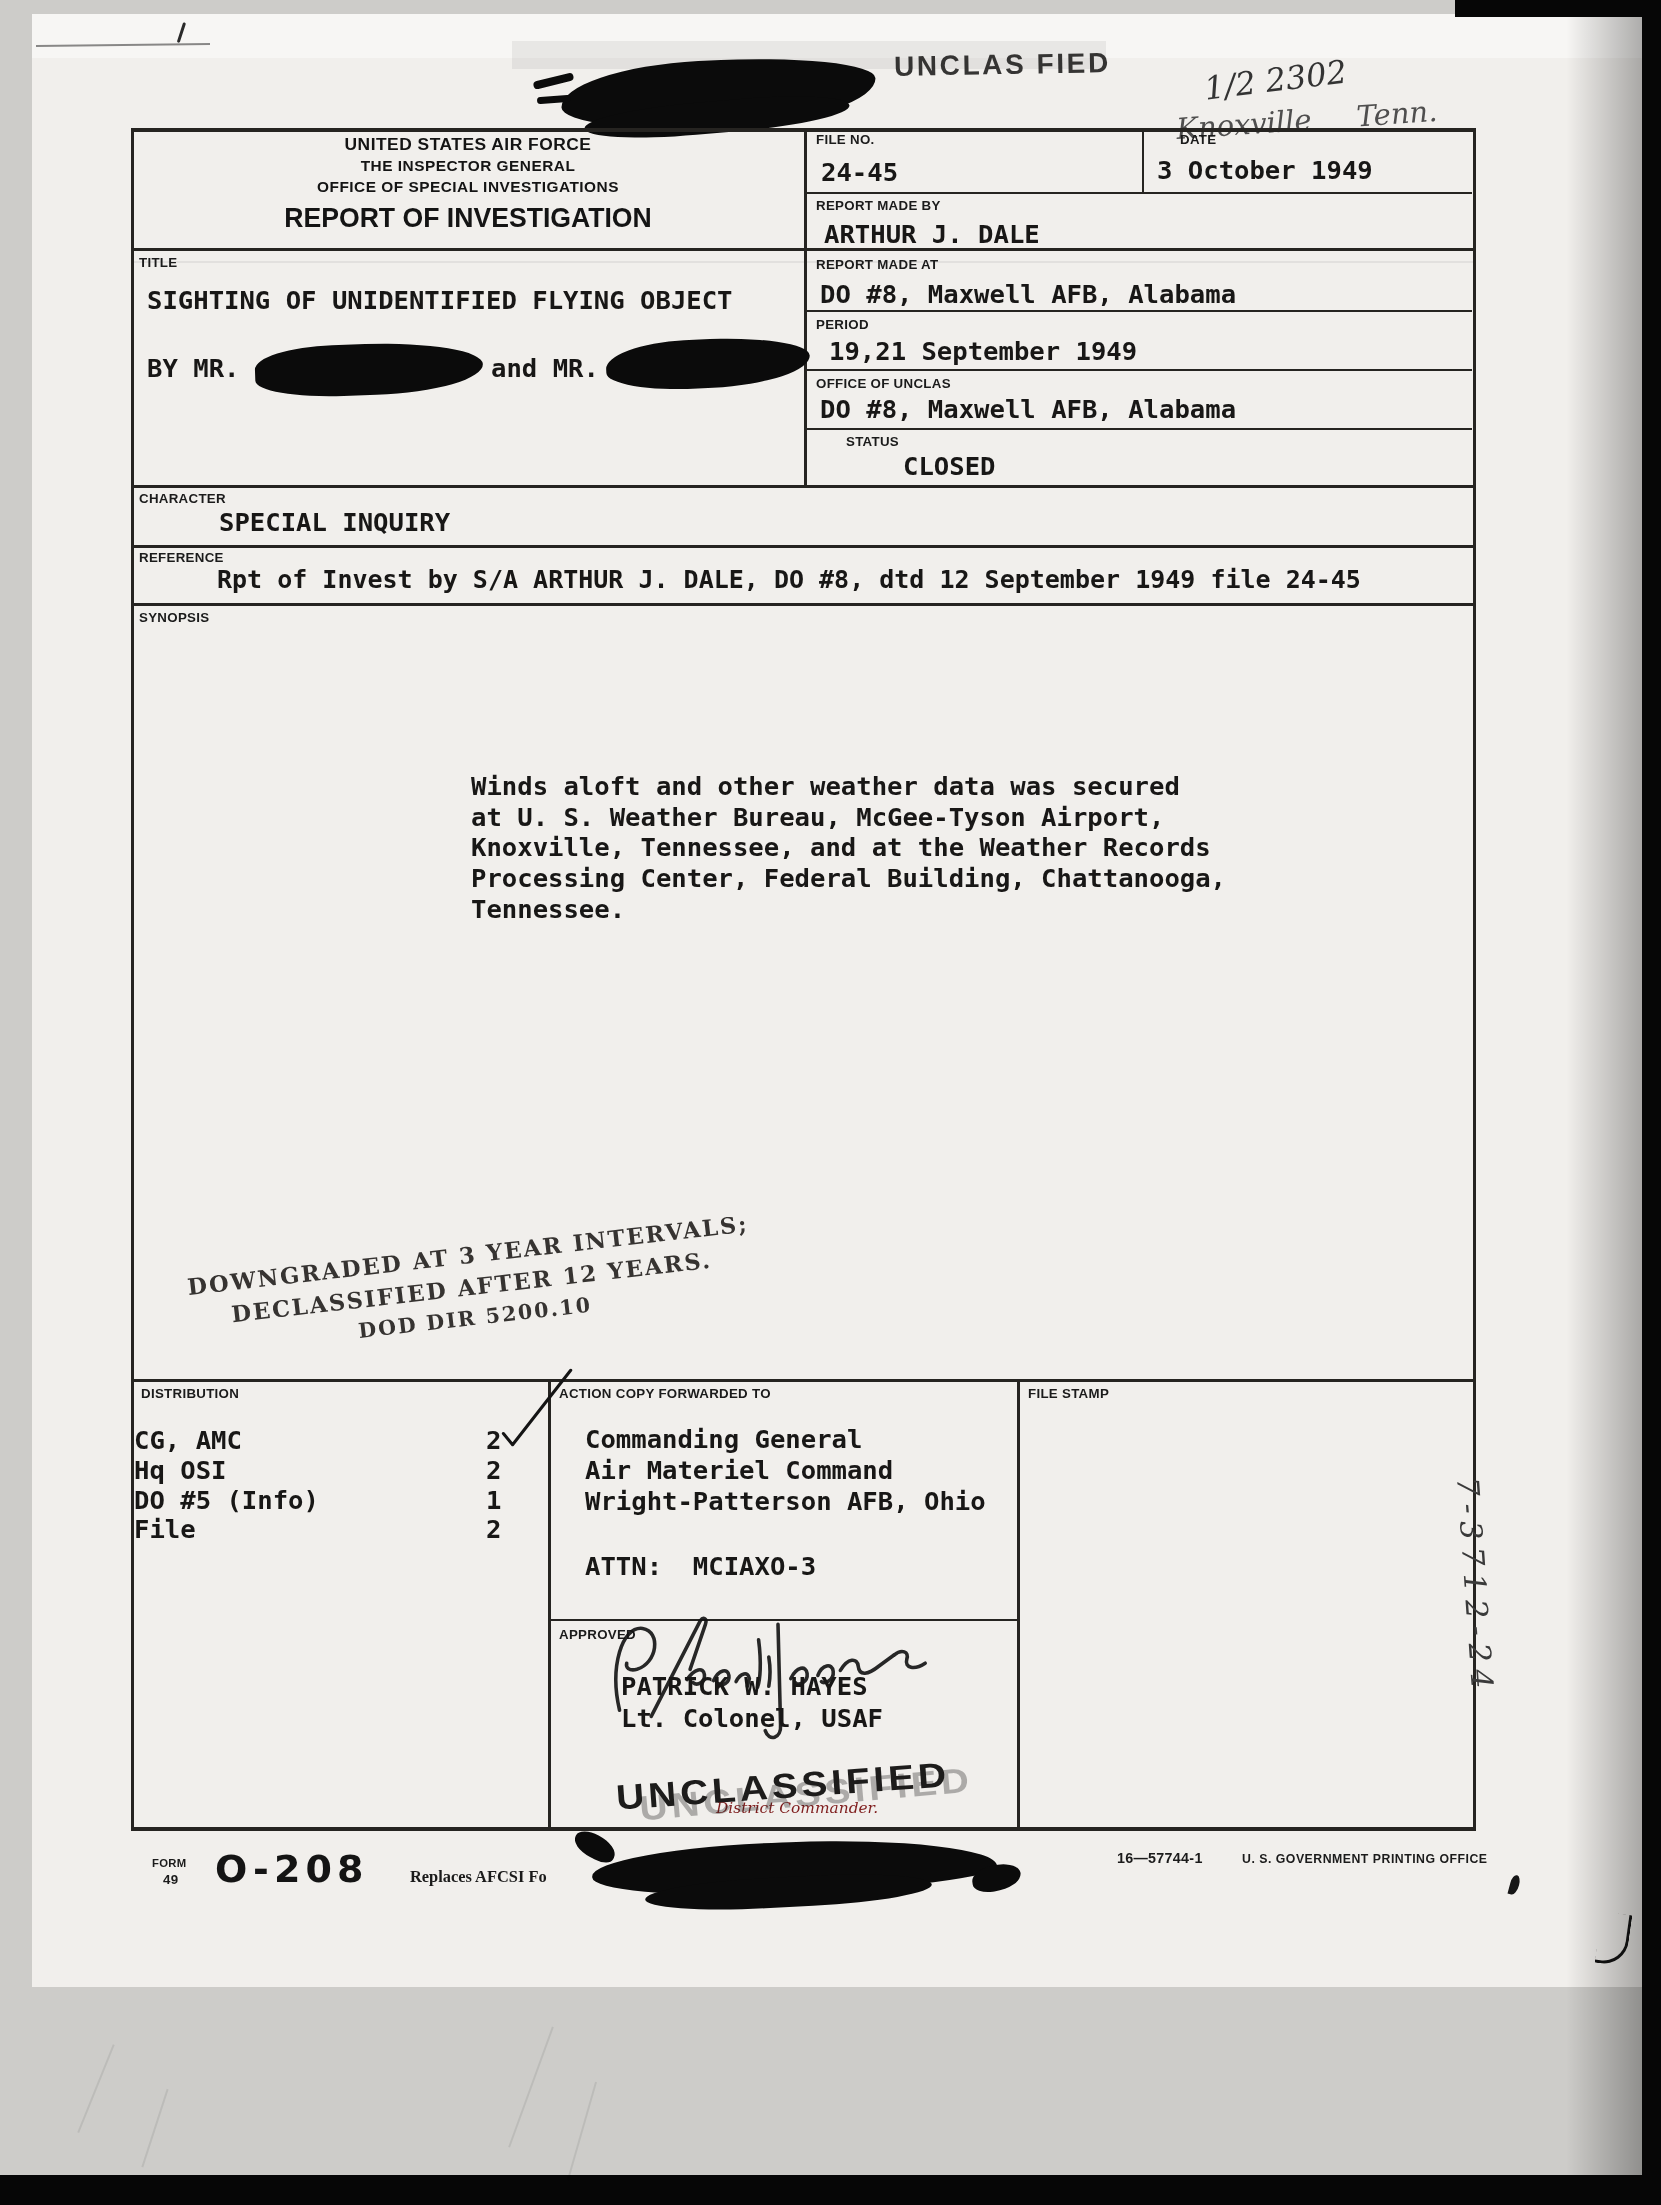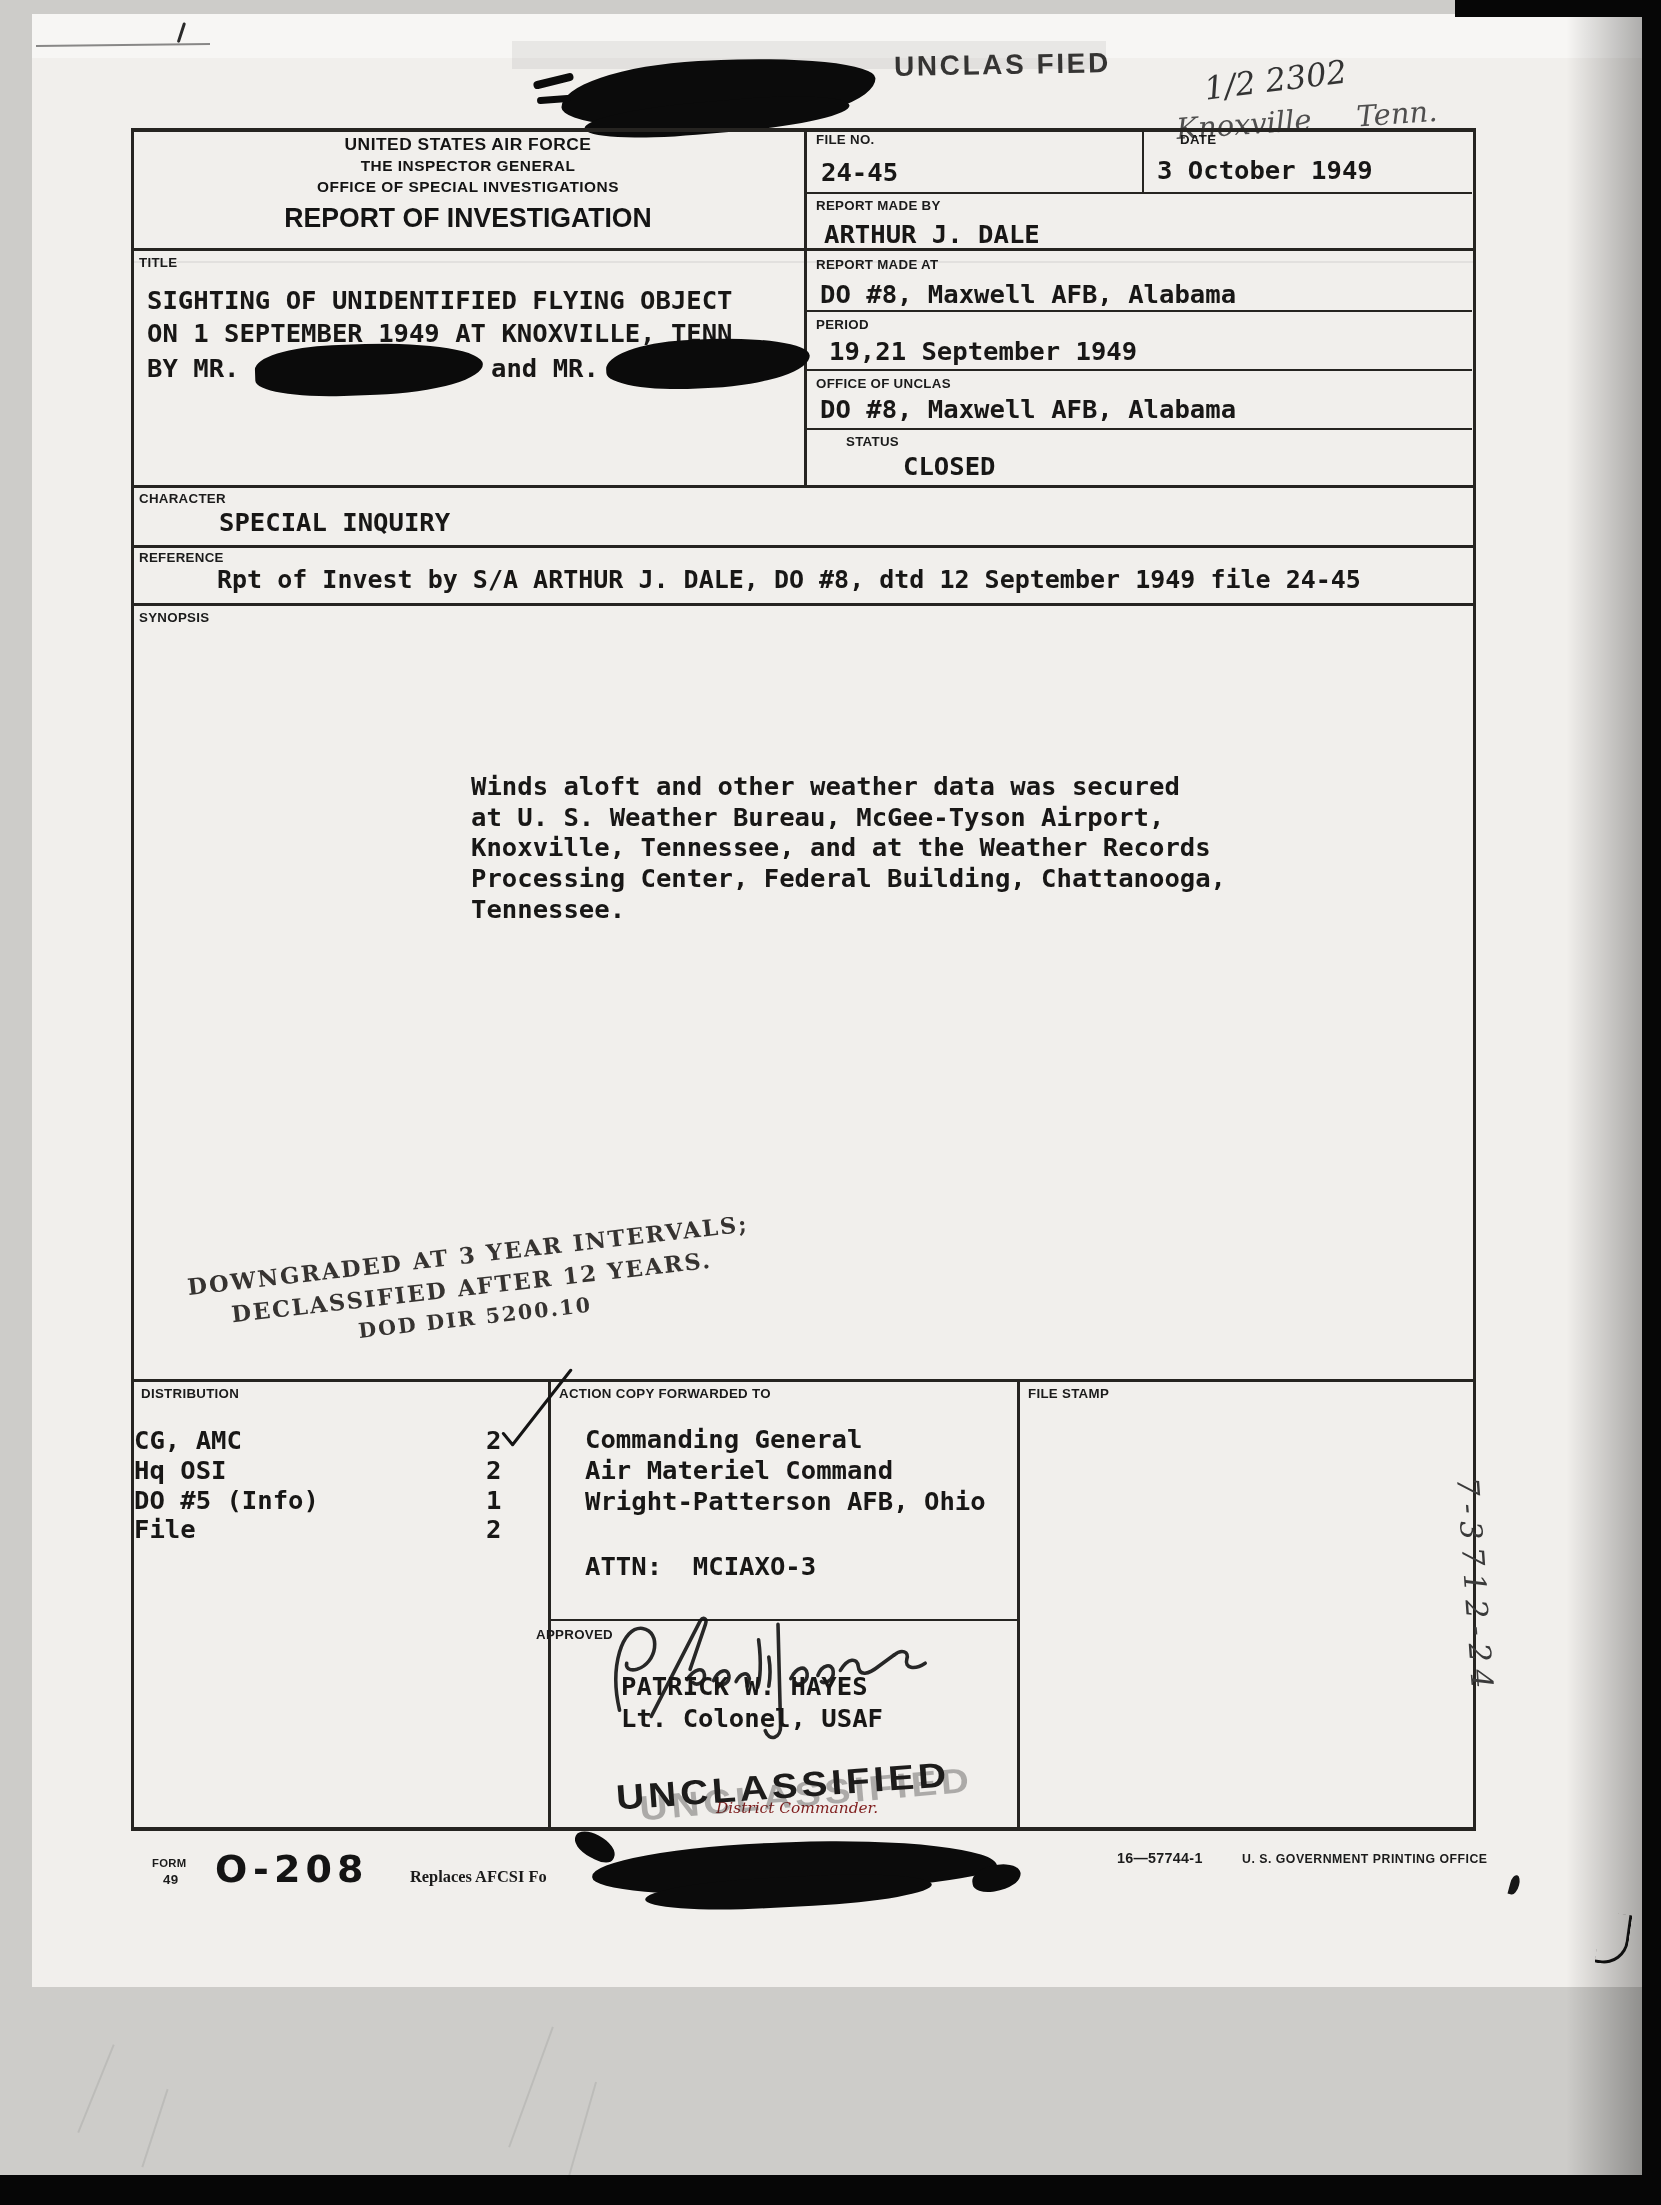--- a/index.html
+++ b/index.html
@@ -87,21 +87,20 @@
   <div class="abs typed" style="left:820px;top:279px;">DO #8, Maxwell AFB, Alabama</div>
   <div class="abs lbl" style="left:816px;top:317px;">PERIOD</div>
   <div class="abs typed" style="left:829px;top:336px;">19,21 September 1949</div>
   <div class="abs lbl" style="left:816px;top:376px;">OFFICE OF UNCLAS</div>
   <div class="abs typed" style="left:820px;top:394px;">DO #8, Maxwell AFB, Alabama</div>
   <div class="abs lbl" style="left:816px;top:434px;margin-left:30px;">STATUS</div>
   <div class="abs typed" style="left:903px;top:451px;">CLOSED</div>
 
   <div class="abs lbl" style="left:139px;top:255px;">TITLE</div>
   <div class="abs typed" style="left:147px;top:285px;">SIGHTING OF UNIDENTIFIED FLYING OBJECT</div>
-  <div class="abs typed" style="left:147px;top:318px;">ON 1 SEPTEMBER 1949 AT KNOXVILLE, TENN</div>
   <div class="abs typed" style="left:147px;top:353px;">BY MR.</div>
   <div class="blob" style="left:255px;top:344px;width:228px;height:51px;border-radius:40% 60% 55% 45%/50% 55% 62% 42%;transform:rotate(-2deg);"></div>
   <div class="abs typed" style="left:491px;top:353px;">and MR.</div>
   <div class="blob" style="left:606px;top:339px;width:204px;height:49px;border-radius:42% 58% 52% 48%/55% 48% 60% 45%;transform:rotate(-3deg);"></div>
 
   <div class="abs lbl" style="left:139px;top:491px;">CHARACTER</div>
   <div class="abs typed" style="left:219px;top:507px;">SPECIAL INQUIRY</div>
   <div class="abs lbl" style="left:139px;top:550px;">REFERENCE</div>
   <div class="abs typed" style="left:217px;top:565px;font-size:25px;">Rpt of Invest by S/A ARTHUR J. DALE, DO #8, dtd 12 September 1949 file 24-45</div>
   <div class="abs lbl" style="left:139px;top:610px;">SYNOPSIS</div>
@@ -129,21 +128,21 @@
   <svg class="abs" style="left:486px;top:1357px;" width="97" height="102" viewBox="0 0 190 200">
     <path d="M34,150 L52,172 L166,26" fill="none" stroke="#141414" stroke-width="6" stroke-linecap="round" stroke-linejoin="round"></path>
   </svg>
 
   <div class="abs lbl" style="left:559px;top:1386px;">ACTION COPY FORWARDED TO</div>
   <div class="abs typed" style="left:585px;top:1424px;">Commanding General</div>
   <div class="abs typed" style="left:585px;top:1455px;">Air Materiel Command</div>
   <div class="abs typed" style="left:585px;top:1486px;">Wright-Patterson AFB, Ohio</div>
   <div class="abs typed" style="left:585px;top:1551px;">ATTN:  MCIAXO-3</div>
 
-  <div class="abs lbl" style="left:536px;top:1627px;">APPROVED</div>
+  <div class="abs lbl" style="left:559px;top:1627px;">APPROVED</div>
   <svg class="abs" style="left:604px;top:1608px;" width="348" height="138" viewBox="0 0 680 270">
     <g fill="none" stroke="#121212" stroke-width="7" stroke-linecap="round" opacity=".9">
       <path d="M30,200 C10,115 35,35 75,40 C112,46 104,108 64,120 C48,124 42,116 44,108"></path>
       <path d="M92,212 L188,25 C194,16 202,21 198,32 L168,120"></path>
       <path d="M162,140 C177,118 194,115 196,130 C198,145 182,153 174,146"></path>
       <path d="M214,142 C224,120 242,117 244,132 C246,147 230,154 224,148"></path>
       <path d="M258,144 C266,127 282,123 284,138 L280,153"></path>
       <path d="M302,62 C308,108 305,142 300,155"></path>
       <path d="M322,96 C326,121 324,142 322,153"></path>
       <path d="M340,32 L345,228 C347,256 322,262 315,240"></path>

